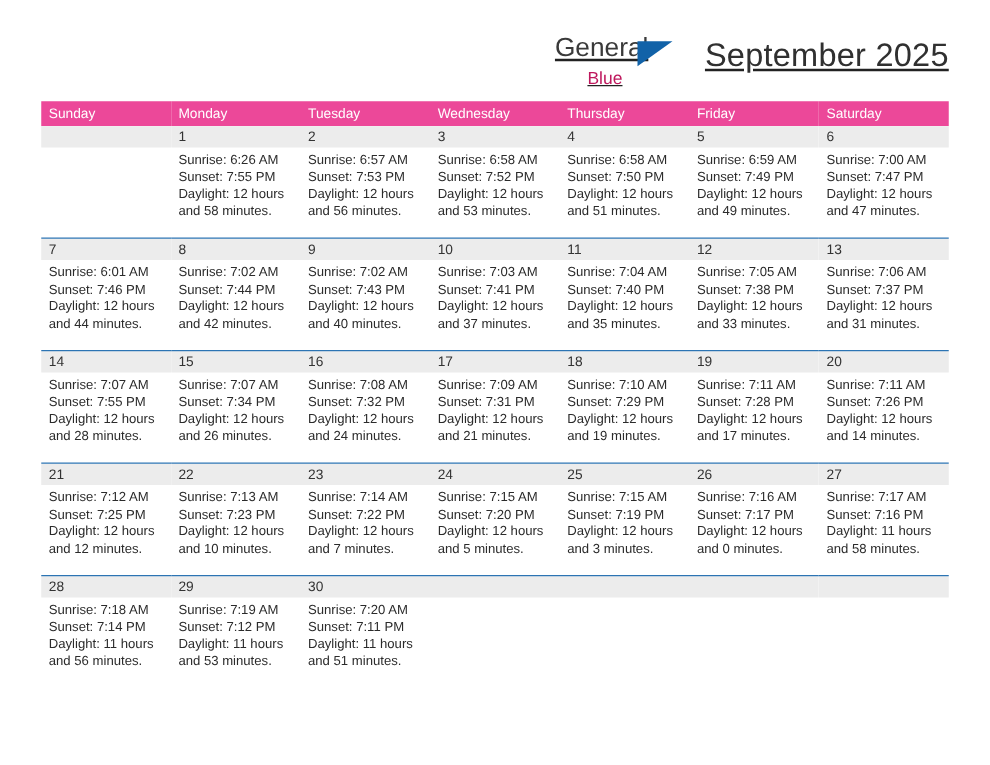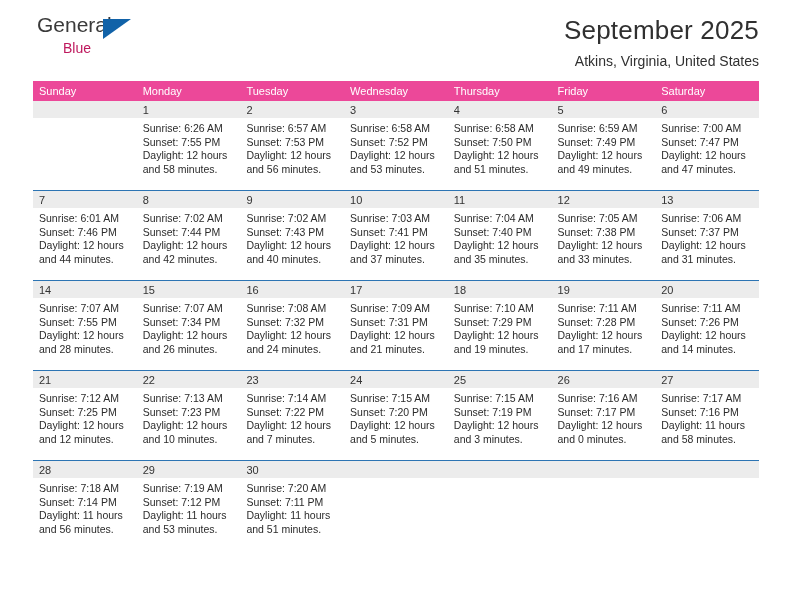--- a/index.html
+++ b/index.html
@@ -20,24 +20,25 @@
     width: 792px;
     height: 612px;
     box-sizing: border-box;
     padding: 0 33px;
   }
 
   
   .header {
     display: flex;
     align-items: flex-start;
-    justify-content: space-between;
-    padding-top: 14px;
+    justify-content: flex-end;
+    padding-top: 28px;
     height: 72px;
     box-sizing: border-box;
+    text-decoration: underline;
   }
 
   .logo {
     position: relative;
     width: 120px;
     height: 56px;
     padding-left: 4px;
   }
   .logo-general {
     font-size: 21px;
@@ -141,21 +142,20 @@
   <div class="header">
 
     <div class="logo">
       <span class="logo-general">General</span>
       <span class="logo-triangle"></span>
       <span class="logo-blue">Blue</span>
     </div>
 
     <div class="title-block">
       <div class="cal-title">September 2025</div>
-      <div class="cal-subtitle">Atkins, Virginia, United States</div>
     </div>
 
   </div>
 
   <table class="calendar">
     <thead>
       <tr>
         <th>Sunday</th>
         <th>Monday</th>
         <th>Tuesday</th>

